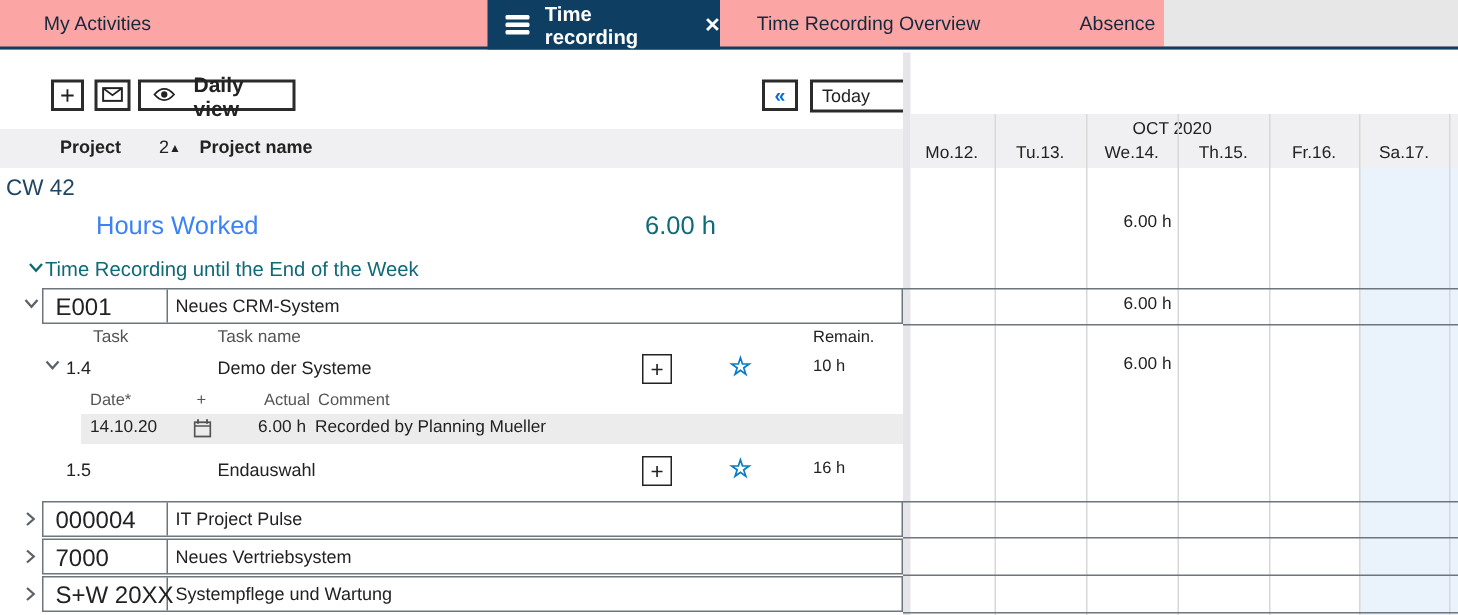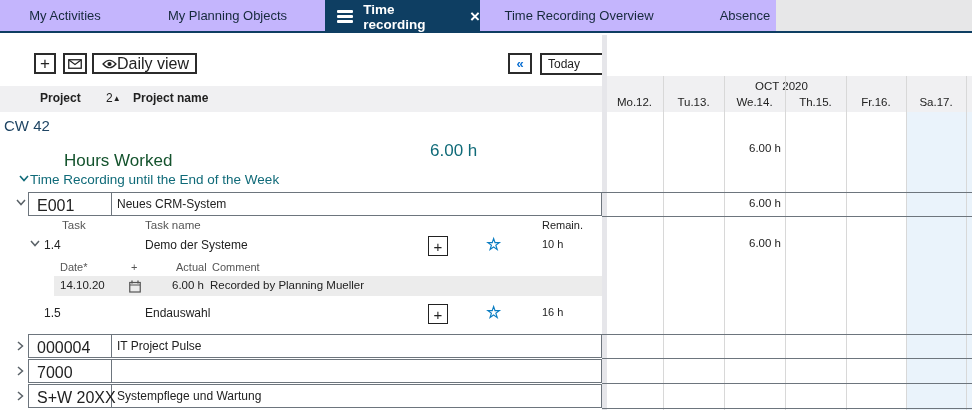--- a/index.html
+++ b/index.html
@@ -1,49 +1,49 @@
 <!DOCTYPE html>
 <html><head>
 <meta charset="utf-8">
 <style>
   html,body{margin:0;padding:0;background:#fff;}
   #app{position:relative;width:972px;height:410px;overflow:hidden;
        font-family:"Liberation Sans",sans-serif;color:#222;background:#fff;}
   .abs{position:absolute;}
 
   
-  .tabbar{position:absolute;left:0;top:0;width:972px;height:33px;background:#c4b5fd;}
+  .tabbar{position:absolute;left:0;top:0;width:972px;height:33px;background:#fca5a5;}
   .tabbar-shade{position:absolute;left:776px;top:0;width:196px;height:31px;background:#e7e7e8;}
   .tabbar-underline{position:absolute;left:0;top:31px;width:972px;height:2px;background:#0e3e62;}
   .tab{position:absolute;top:0;height:31px;line-height:31px;text-align:center;
        font-size:13px;color:#16293c;cursor:pointer;}
   .tab-active{position:absolute;top:0;height:33px;background:#0e3e62;color:#fff;
        display:flex;align-items:center;cursor:pointer;}
   .burger{display:inline-block;width:17px;margin:0 10px 0 12px;}
   .burger i{display:block;height:2.5px;background:#fff;margin:2.5px 0;border-radius:1px;}
   .tab-active-label{font-size:13.5px;font-weight:600;}
   .tab-close{margin-left:14px;font-size:17px;font-weight:700;line-height:1;}
 
   
   .toolbtn{position:absolute;top:53px;height:21px;border:2px solid #2b2b2b;background:#fff;
        display:flex;align-items:center;justify-content:center;box-sizing:border-box;cursor:pointer;}
   .plus-glyph{font-size:17px;font-weight:400;line-height:1;margin-top:-1px;}
-  .dailyview-label{font-size:16px;margin-left:0;}
+  .dailyview-label{font-size:14px;margin-left:12px;font-weight:bold;}
   .prev-glyph{color:#0a6ed1;font-size:13px;font-weight:700;}
   .today-box{position:absolute;left:540px;top:53px;width:64px;height:22px;border:2px solid #2b2b2b;
        box-sizing:border-box;background:#fff;font-size:12px;line-height:18px;padding-left:6px;cursor:pointer;}
 
   
   .lheader{position:absolute;left:0;top:86px;width:602px;height:26px;background:#f0f0f2;}
   .lh-txt{position:absolute;top:5px;font-size:12px;color:#222;font-weight:bold;}
   .sort-badge{position:absolute;left:106px;top:5px;font-size:12px;color:#222;}
   .sort-badge .tri{font-size:8px;vertical-align:1px;}
 
   .cw-label{position:absolute;left:4px;top:117px;font-size:15px;color:#1f4564;}
-  .hours-label{position:absolute;left:64px;top:151px;font-size:17px;color:#14532d;}
+  .hours-label{position:absolute;left:64px;top:141px;font-size:17px;color:#3b82f6;}
   .hours-total{position:absolute;left:430px;top:141px;font-size:17px;color:#0f6a78;}
   .section-label{position:absolute;left:30px;top:172px;font-size:13.5px;color:#0f6a78;}
 
   .prow{position:absolute;left:28px;width:574px;height:24px;border:1px solid #6d757d;
         box-sizing:border-box;background:#fff;}
   .prow .sep{position:absolute;left:82px;top:0;bottom:0;width:1px;background:#6d757d;}
   .prow .pid{position:absolute;left:8px;top:4px;font-size:16px;}
   .prow .pname{position:absolute;left:88px;top:4px;font-size:12px;}
 
   .chev{position:absolute;color:#5a6268;}
@@ -70,21 +70,20 @@
 </style>
 </head>
 <body>
 
 <div id="app">
 
   <div class="tabbar">
     <div class="tabbar-shade"></div>
     <div class="tabbar-underline"></div>
     <div class="tab" style="left:10px;width:110px">My Activities</div>
-    <div class="tab" style="left:150px;width:155px">My Planning Objects</div>
     <div class="tab-active" style="left:325px;width:155px">
       <span class="burger">
           <i></i>
           <i></i>
           <i></i>
         </span>
       <span class="tab-active-label">Time recording</span>
       <span class="tab-close">×</span>
     </div>
     <div class="tab" style="left:700px;width:90px">Absence</div>
@@ -199,20 +198,21 @@
   </div>
 
   <span class="chev" style="left:17px;top:366px">
     <svg width="7" height="10" viewBox="0 0 7 10">
         <polyline points="1,1 5.5,5 1,9" fill="none" stroke="#5a6268" stroke-width="1.5"></polyline>
       </svg>
   </span>
   <div class="prow" style="top:359px">
     <span class="sep"></span>
     <span class="pid">7000</span>
+    <span class="pname">Neues Vertriebsystem</span>
   </div>
 
   <span class="chev" style="left:17px;top:391px">
     <svg width="7" height="10" viewBox="0 0 7 10">
         <polyline points="1,1 5.5,5 1,9" fill="none" stroke="#5a6268" stroke-width="1.5"></polyline>
       </svg>
   </span>
   <div class="prow" style="top:384px">
     <span class="sep"></span>
     <span class="pid">S+W 20XX</span>

